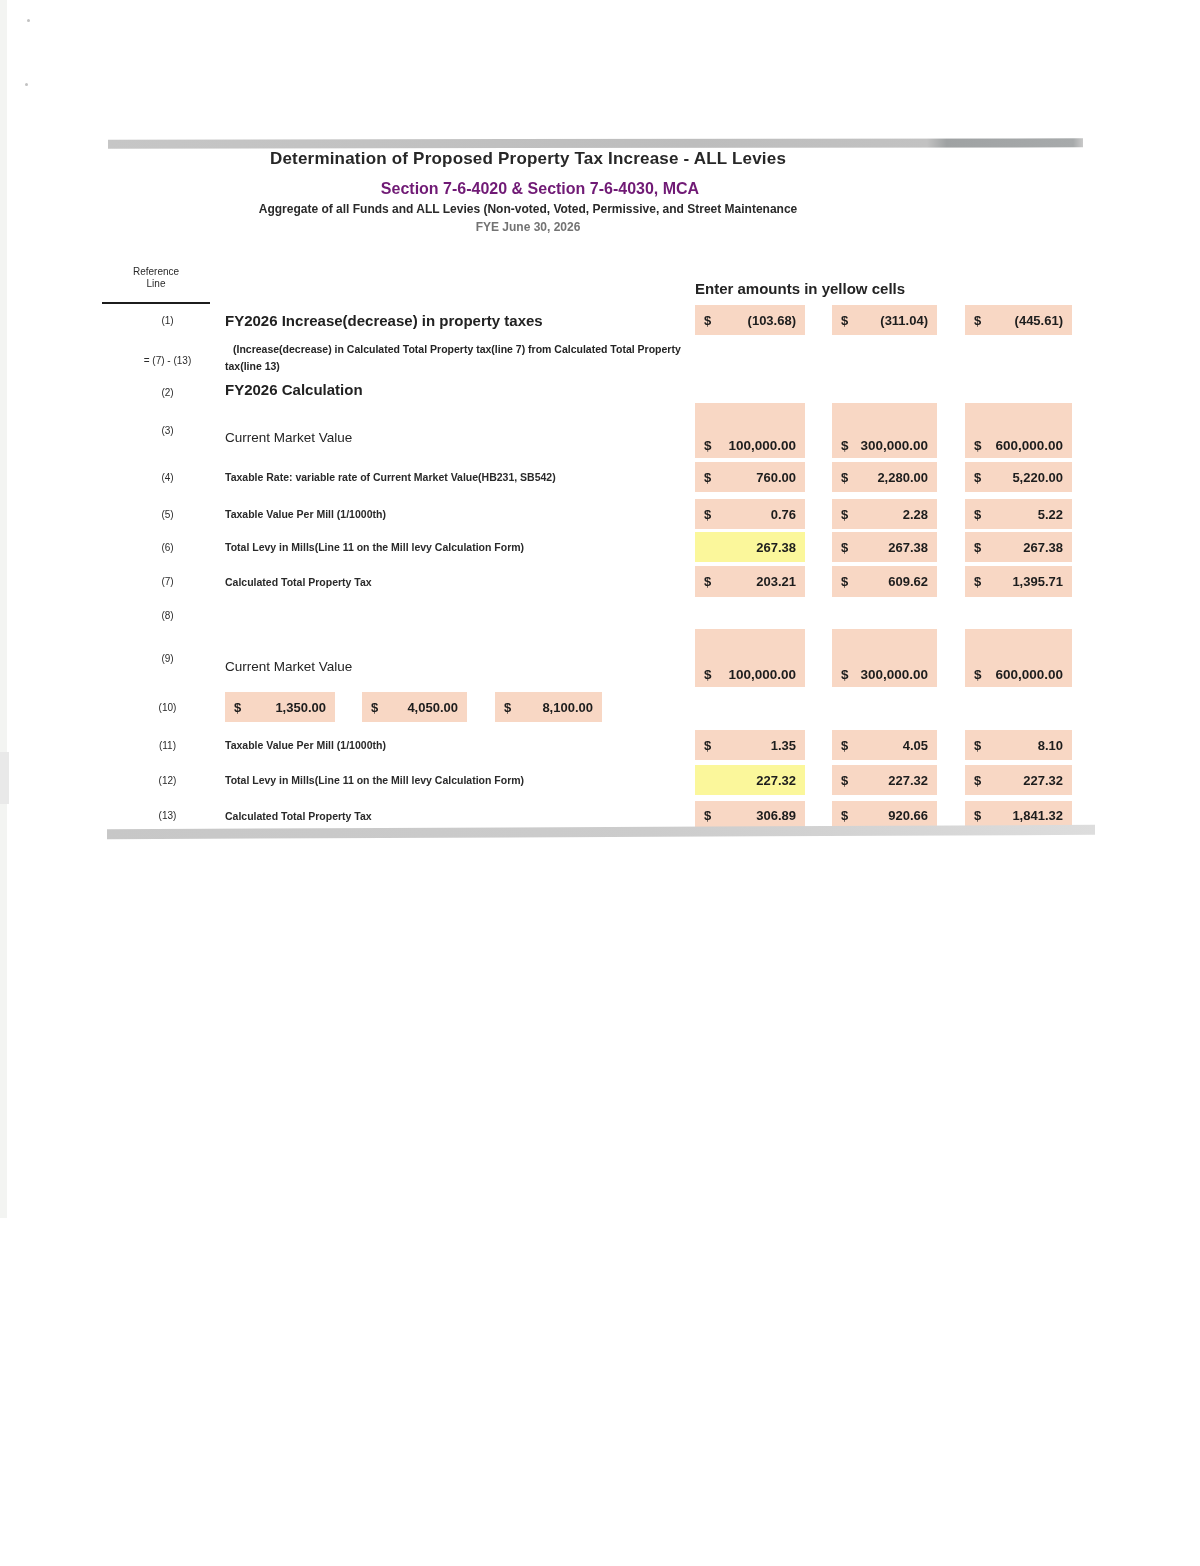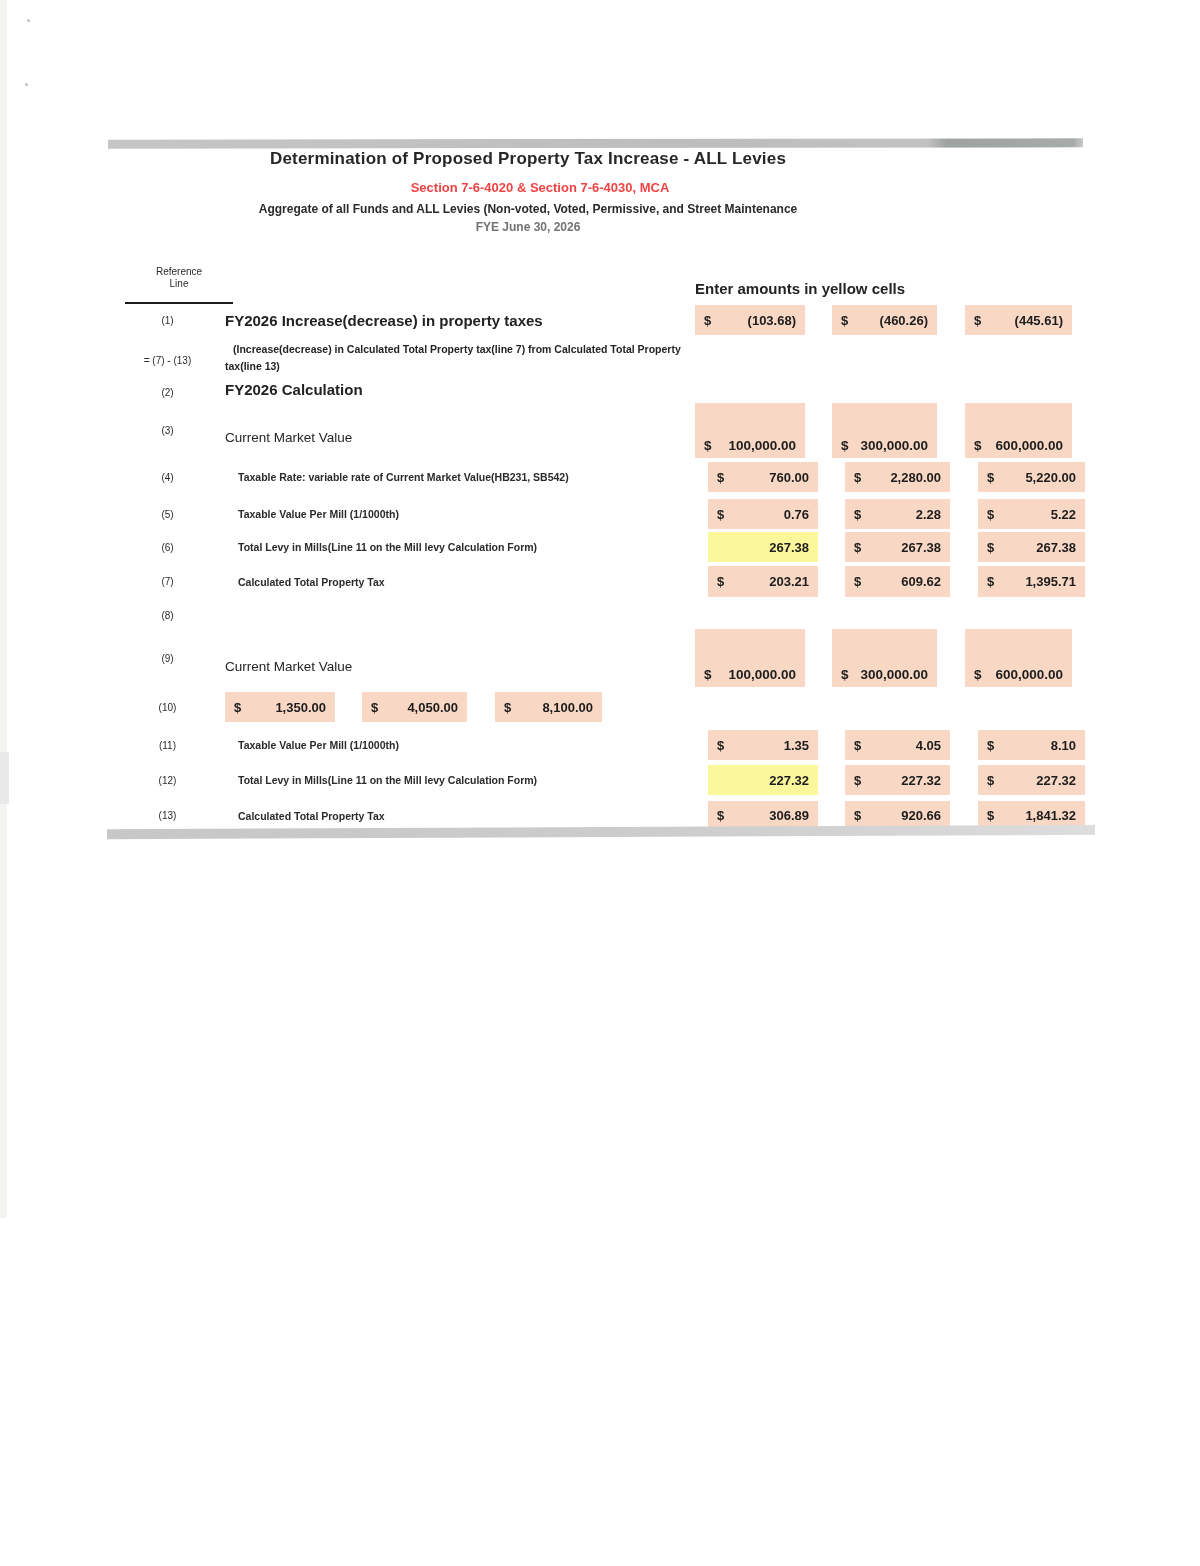--- a/index.html
+++ b/index.html
@@ -29,27 +29,27 @@
     position:absolute;left:107px;top:827px;width:988px;height:10px;
     background:linear-gradient(to right,#c7c7c7 0%,#cccccc 55%,#d5d5d5 80%,#dddddd 100%);
     transform:rotate(-0.25deg);
   }
 
   
   .title{
     position:absolute;left:0;top:149px;width:1056px;
     text-align:center;font-size:17px;font-weight:bold;letter-spacing:.2px;color:#272727;
   }
-  .sub1{position:absolute;left:0;top:180px;width:1080px;text-align:center;font-size:13px;font-weight:bold;color:#ef4444;}
+  .sub1{position:absolute;left:0;top:180px;width:1080px;text-align:center;font-size:16px;font-weight:bold;color:#701a75;}
   .sub2{position:absolute;left:0;top:202px;width:1056px;text-align:center;font-size:12px;font-weight:bold;color:#2a2a2a;}
   .sub3{position:absolute;left:0;top:220px;width:1056px;text-align:center;font-size:12px;font-weight:bold;color:#737373;}
 
   
   .ref-header{
-    position:absolute;left:125px;top:266px;width:108px;height:36px;
+    position:absolute;left:102px;top:266px;width:108px;height:36px;
     text-align:center;font-size:10px;line-height:12px;color:#2a2a2a;
     border-bottom:2.5px solid #1c1c1c;
   }
   .enter-note{
     position:absolute;left:695px;top:280px;width:380px;
     text-align:left;font-size:15px;font-weight:bold;color:#232323;
   }
 
   
   .tbl{position:absolute;left:110px;top:305px;width:962px;}
@@ -66,21 +66,21 @@
     font-size:13px;font-weight:bold;color:#1d1d1d;
   }
   .cell.c2{width:105px;margin-left:27px;}
   .cell.c3{width:107px;margin-left:28px;}
   .cell.yellow{background:#fbf79b;justify-content:flex-end;}
   .cur{white-space:pre;}
   .val{white-space:pre;}
 
   .lbl-lg{font-size:15px;font-weight:bold;color:#222;}
   .lbl-md{font-size:13.5px;font-weight:400;color:#252525;}
-  .lbl-sm{font-size:10.5px;font-weight:bold;color:#2a2a2a;margin-left:13px;}
+  .lbl-sm{font-size:10.5px;font-weight:bold;color:#2a2a2a;}
 
   
   .r1{height:30px;}
   .r1b{height:42px;margin-top:4px;}
   .r1b .label{display:block;width:462px;font-size:10.5px;font-weight:bold;line-height:17px;text-indent:8px;padding-top:2px;}
   .r2{height:22px;}
   .r2 .label{align-items:flex-start;}
   .r3{height:55px;}
   .r4{height:30px;margin-top:4px;}
   .r5{height:30px;margin-top:7px;}
@@ -128,21 +128,21 @@
     <div class="row r1">
       <div class="ref">(1)</div>
       <div class="label lbl-lg">FY2026 Increase(decrease) in property taxes</div>
       <div class="cells">
         <div class="cell c1">
             <span class="cur">$</span>
             <span class="val">(103.68)</span>
           </div>
         <div class="cell c2">
             <span class="cur">$</span>
-            <span class="val">(460.26)</span>
+            <span class="val">(311.04)</span>
           </div>
         <div class="cell c3">
             <span class="cur">$</span>
             <span class="val">(445.61)</span>
           </div>
       </div>
     </div>
 
     <div class="row r1b">
       <div class="ref">= (7) - (13)</div>

